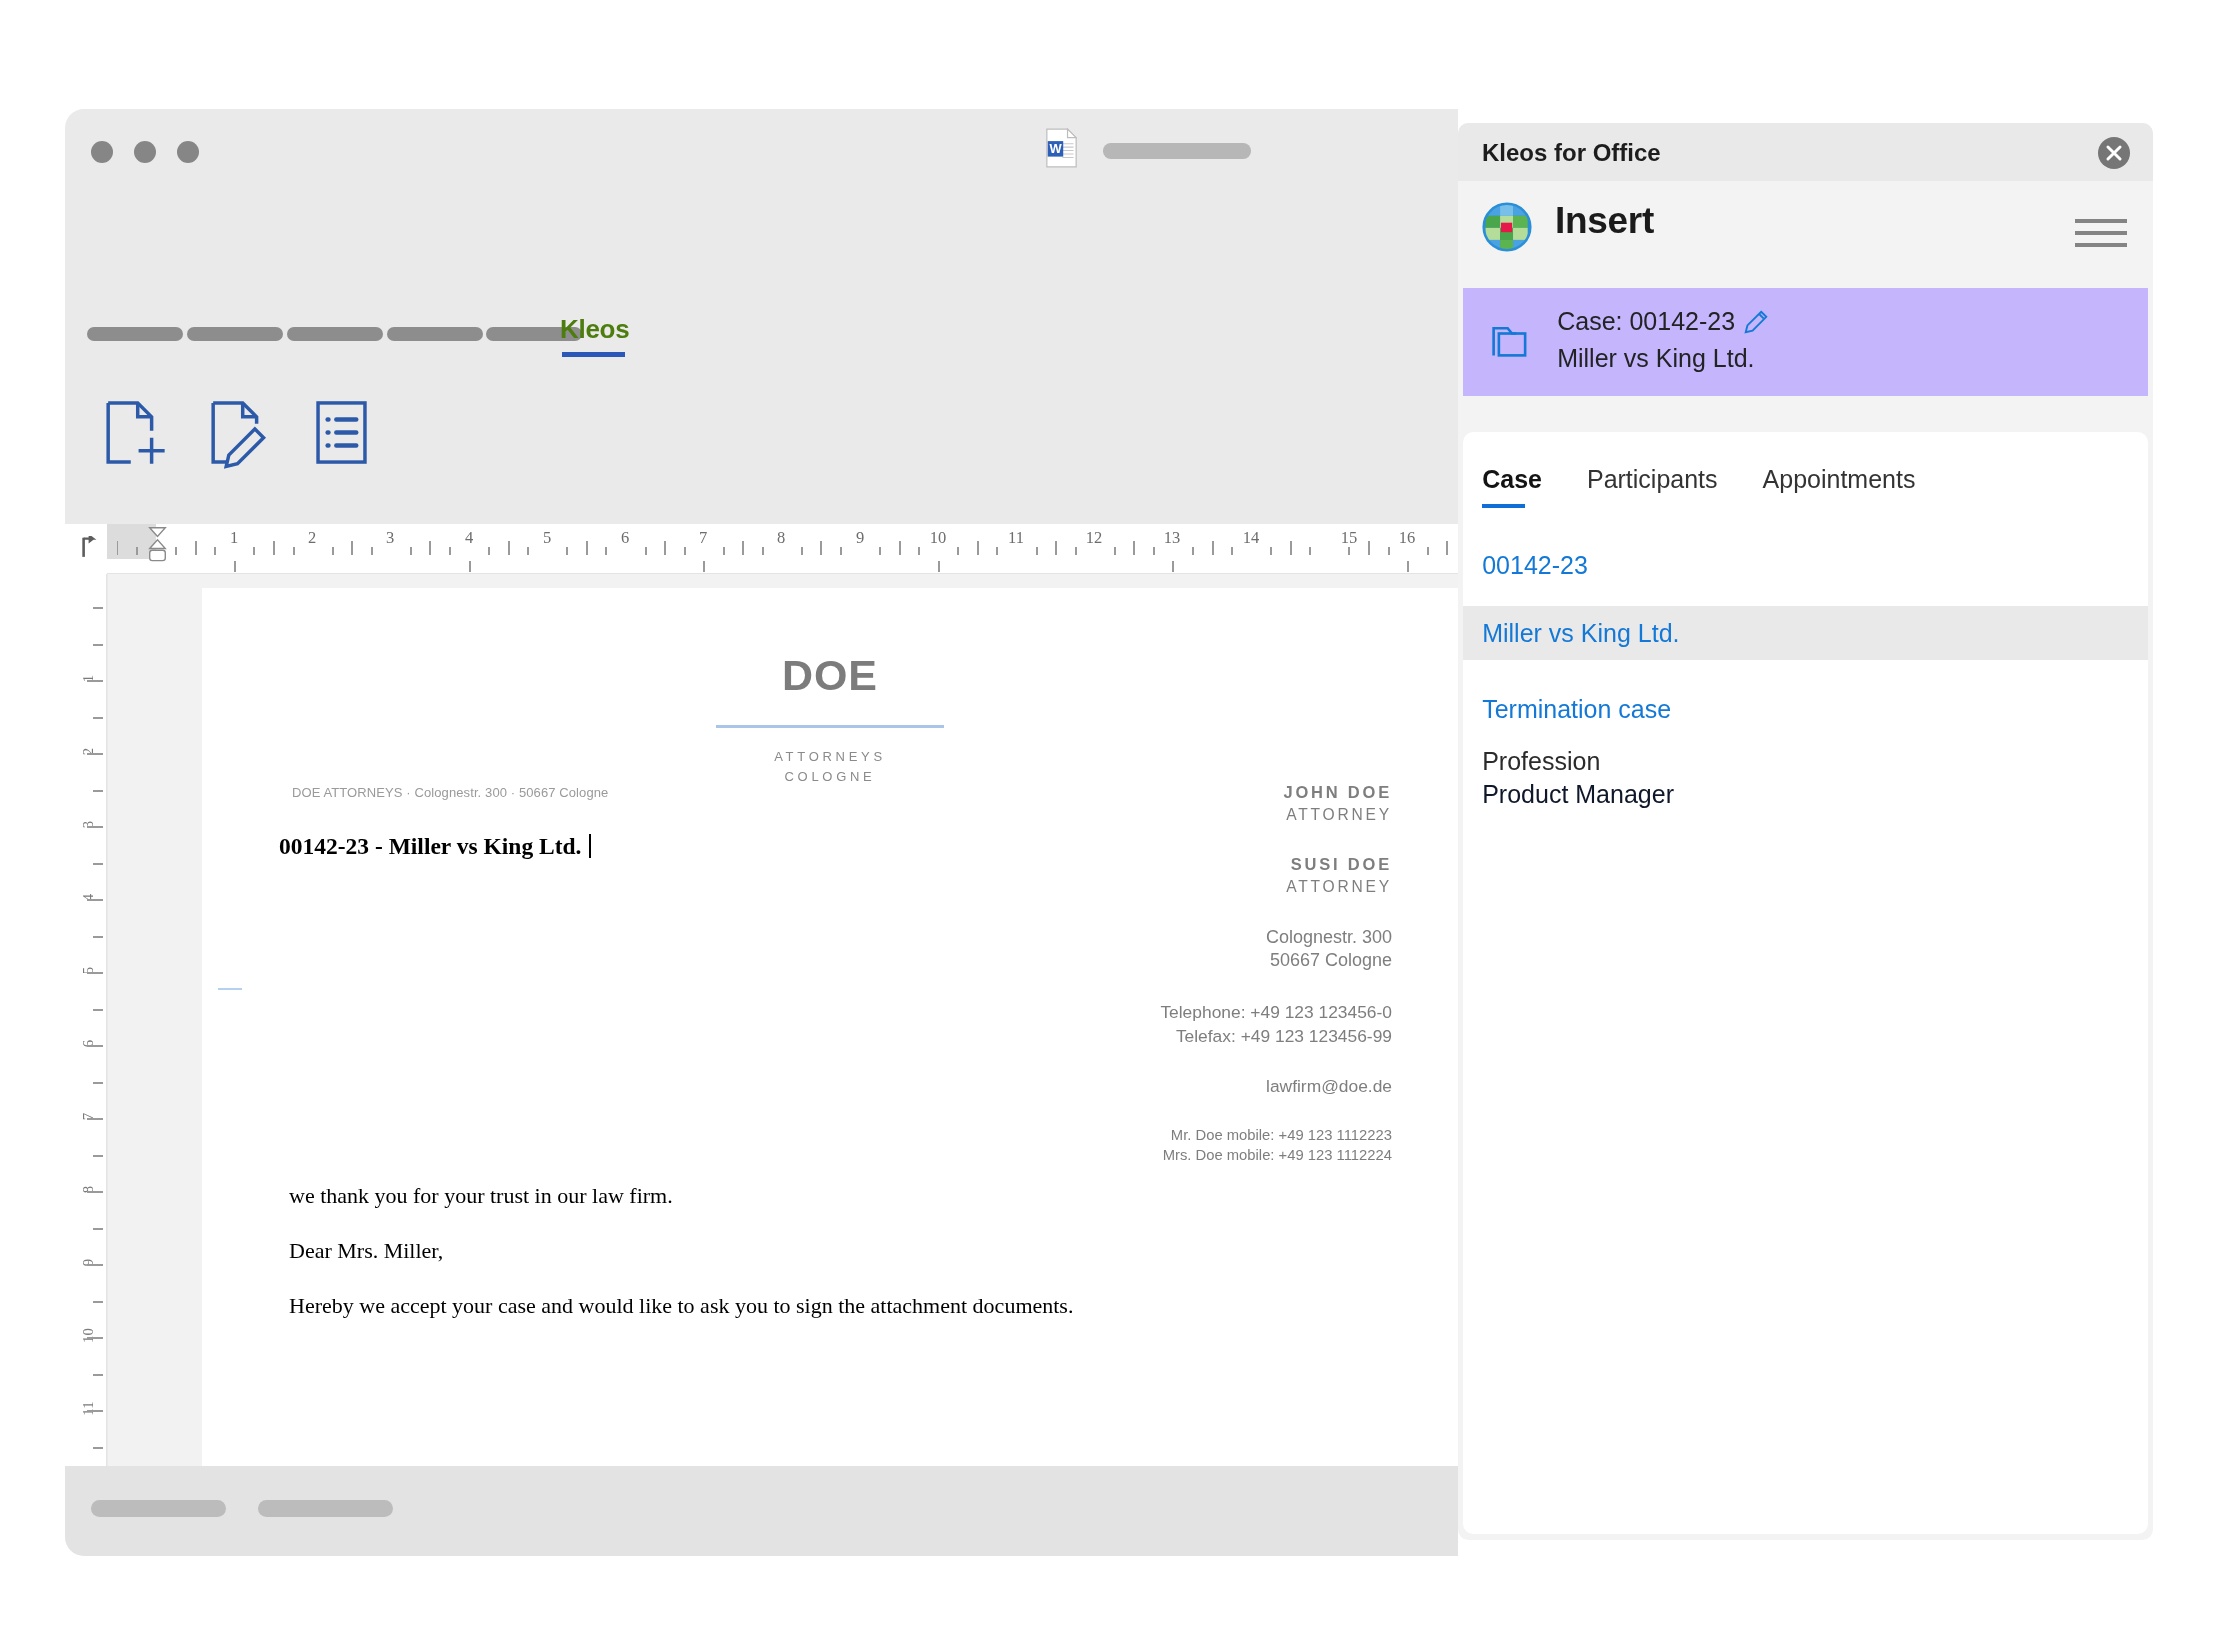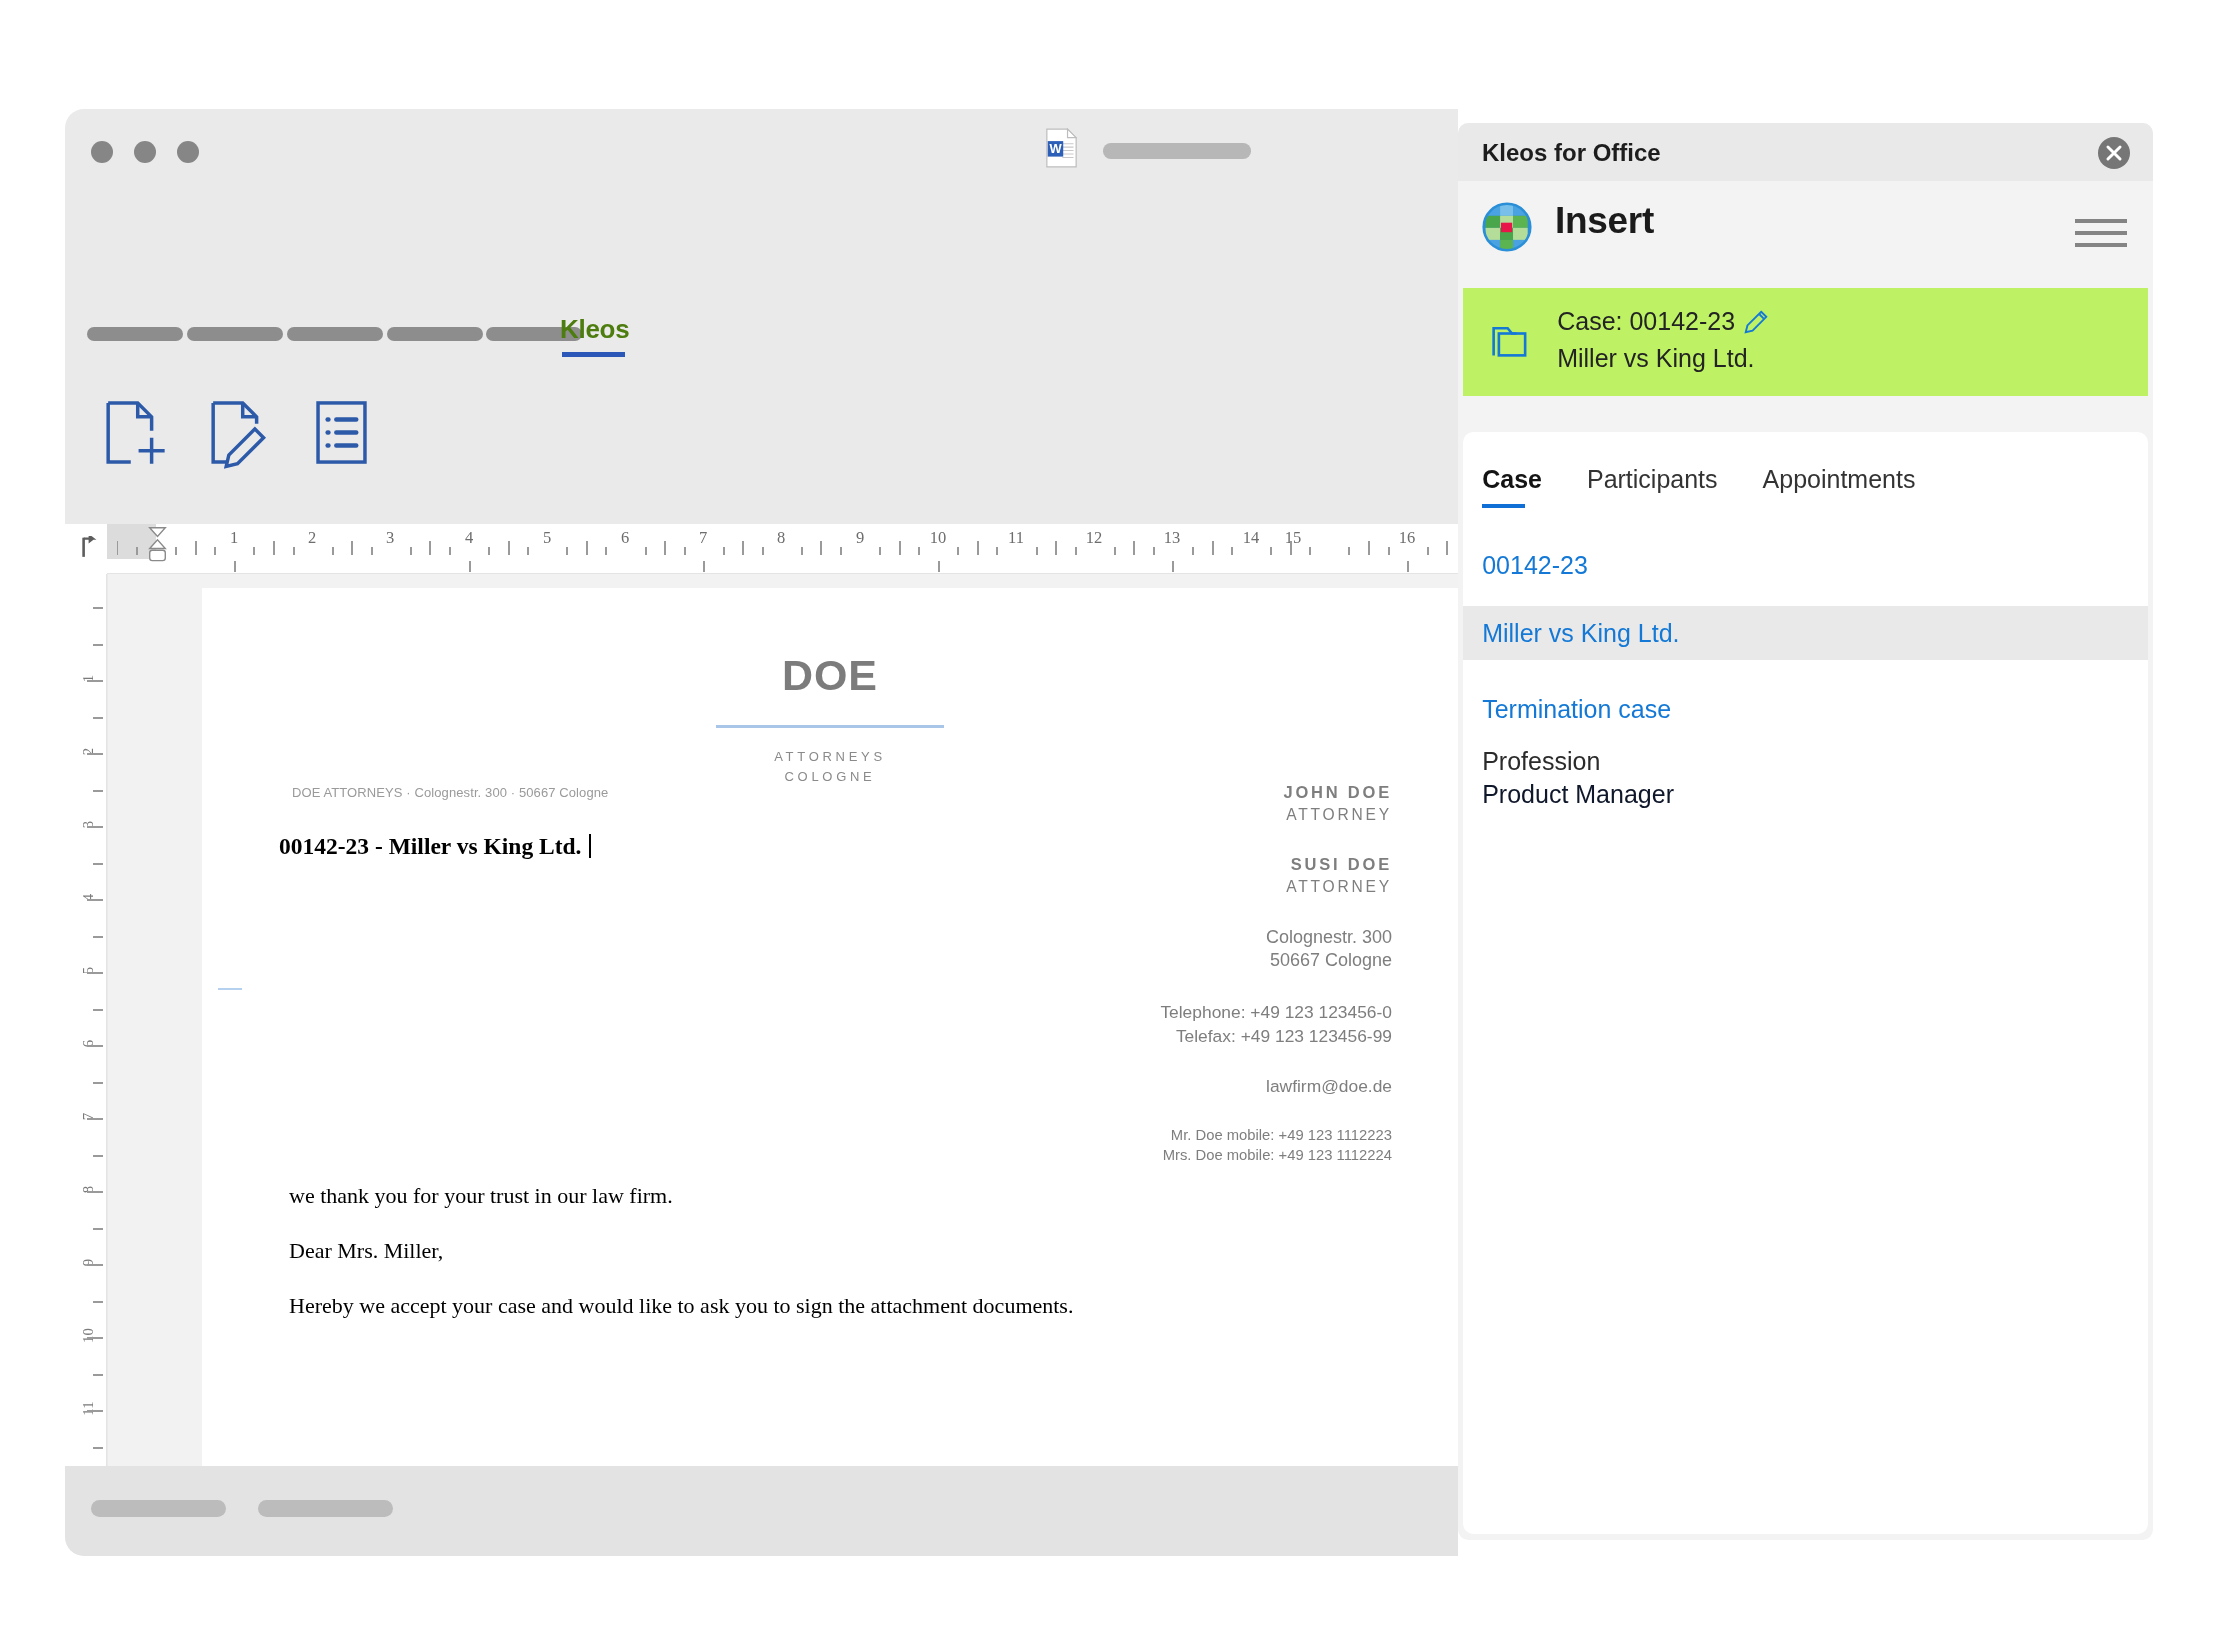--- a/index.html
+++ b/index.html
@@ -373,21 +373,21 @@
     height: 4.3px;
     background: #848484;
     margin-bottom: 7.8px;
   }
 
   .case-card {
     position: absolute;
     left: 5.2px; top: 165px;
     width: 685px;
     height: 108px;
-    background: #bef264;
+    background: #c4b5fd;
   }
   .folder-icon {
     position: absolute;
     left: 28px; top: 35px;
     width: 42px; height: 35px;
   }
   .case-card-line1 {
     position: absolute;
     left: 94px; top: 19px;
     font-size: 25px;
@@ -550,21 +550,21 @@
           <div class="ruler-num" style="left: 440px;">5</div>
           <div class="ruler-num" style="left: 518px;">6</div>
           <div class="ruler-num" style="left: 596px;">7</div>
           <div class="ruler-num" style="left: 674px;">8</div>
           <div class="ruler-num" style="left: 753px;">9</div>
           <div class="ruler-num" style="left: 831px;">10</div>
           <div class="ruler-num" style="left: 909px;">11</div>
           <div class="ruler-num" style="left: 987px;">12</div>
           <div class="ruler-num" style="left: 1065px;">13</div>
           <div class="ruler-num" style="left: 1144px;">14</div>
-          <div class="ruler-num" style="left: 1186px;">15</div>
+          <div class="ruler-num" style="left: 1242px;">15</div>
           <div class="ruler-num" style="left: 1300px;">16</div>
           <div class="ruler-tick" style="left: 9.6px; top: 17.4px; height: 14px;"></div>
           <div class="ruler-tick" style="left: 29px; top: 22.6px; height: 8.7px;"></div>
           <div class="ruler-tick" style="left: 68px; top: 22.6px; height: 8.7px;"></div>
           <div class="ruler-tick" style="left: 88px; top: 17.4px; height: 14px;"></div>
           <div class="ruler-tick" style="left: 107px; top: 22.6px; height: 8.7px;"></div>
           <div class="ruler-tick" style="left: 146px; top: 22.6px; height: 8.7px;"></div>
           <div class="ruler-tick" style="left: 166px; top: 17.4px; height: 14px;"></div>
           <div class="ruler-tick" style="left: 186px; top: 22.6px; height: 8.7px;"></div>
           <div class="ruler-tick" style="left: 225px; top: 22.6px; height: 8.7px;"></div>

